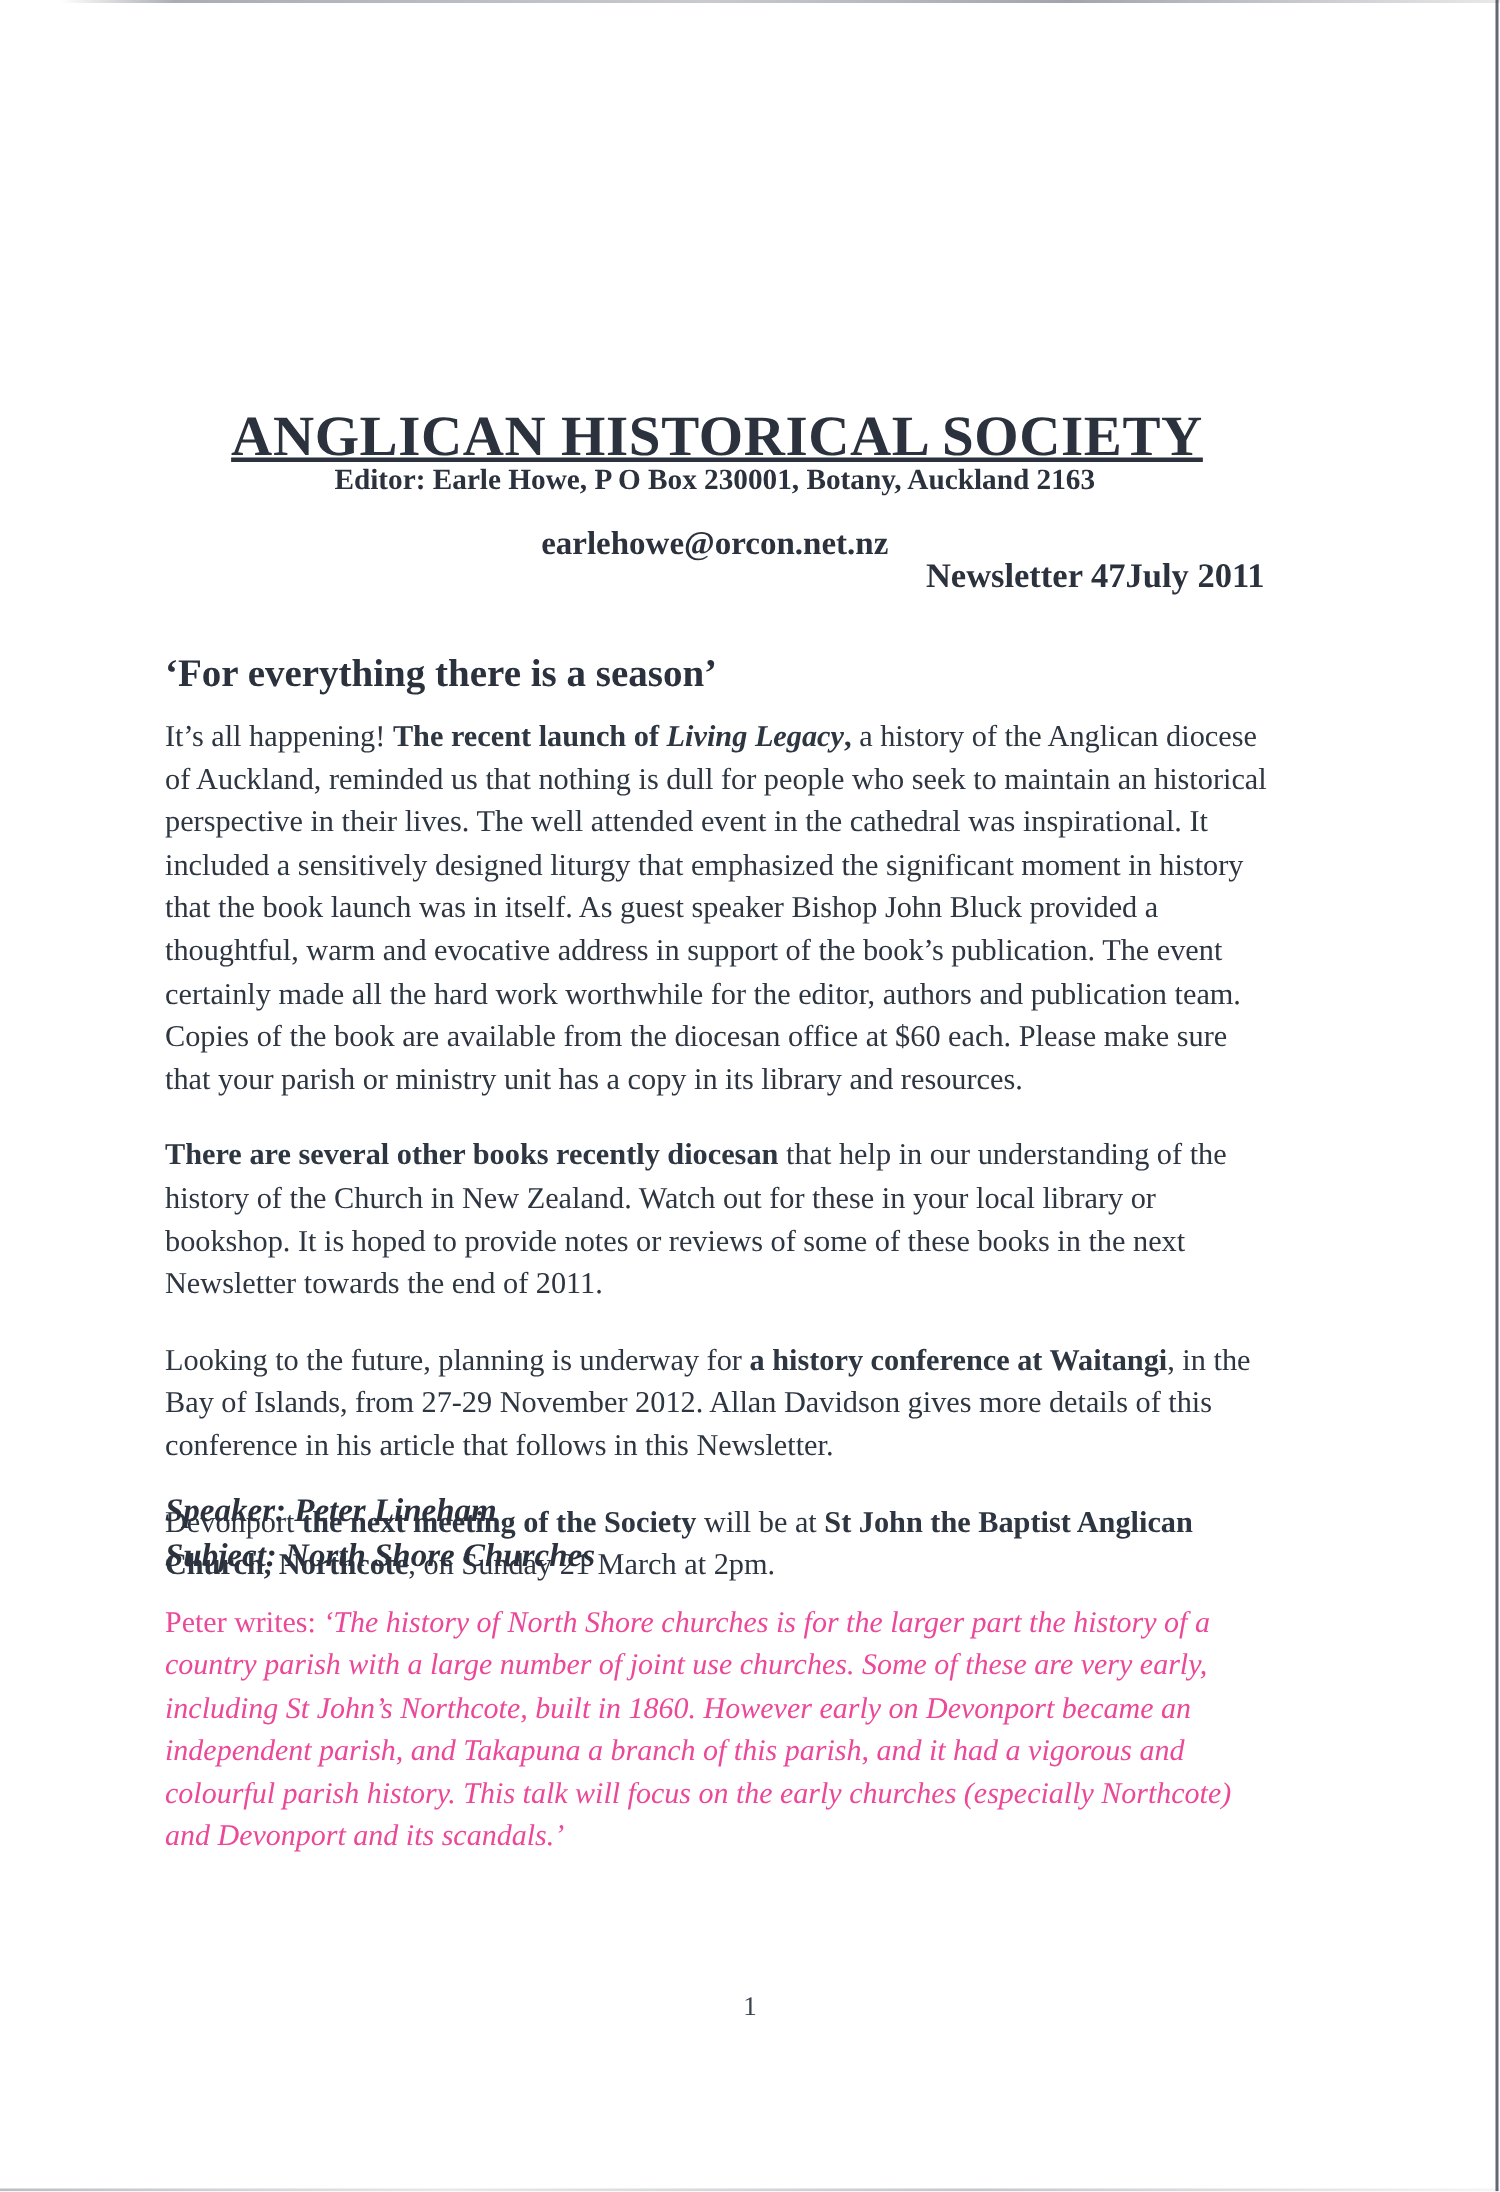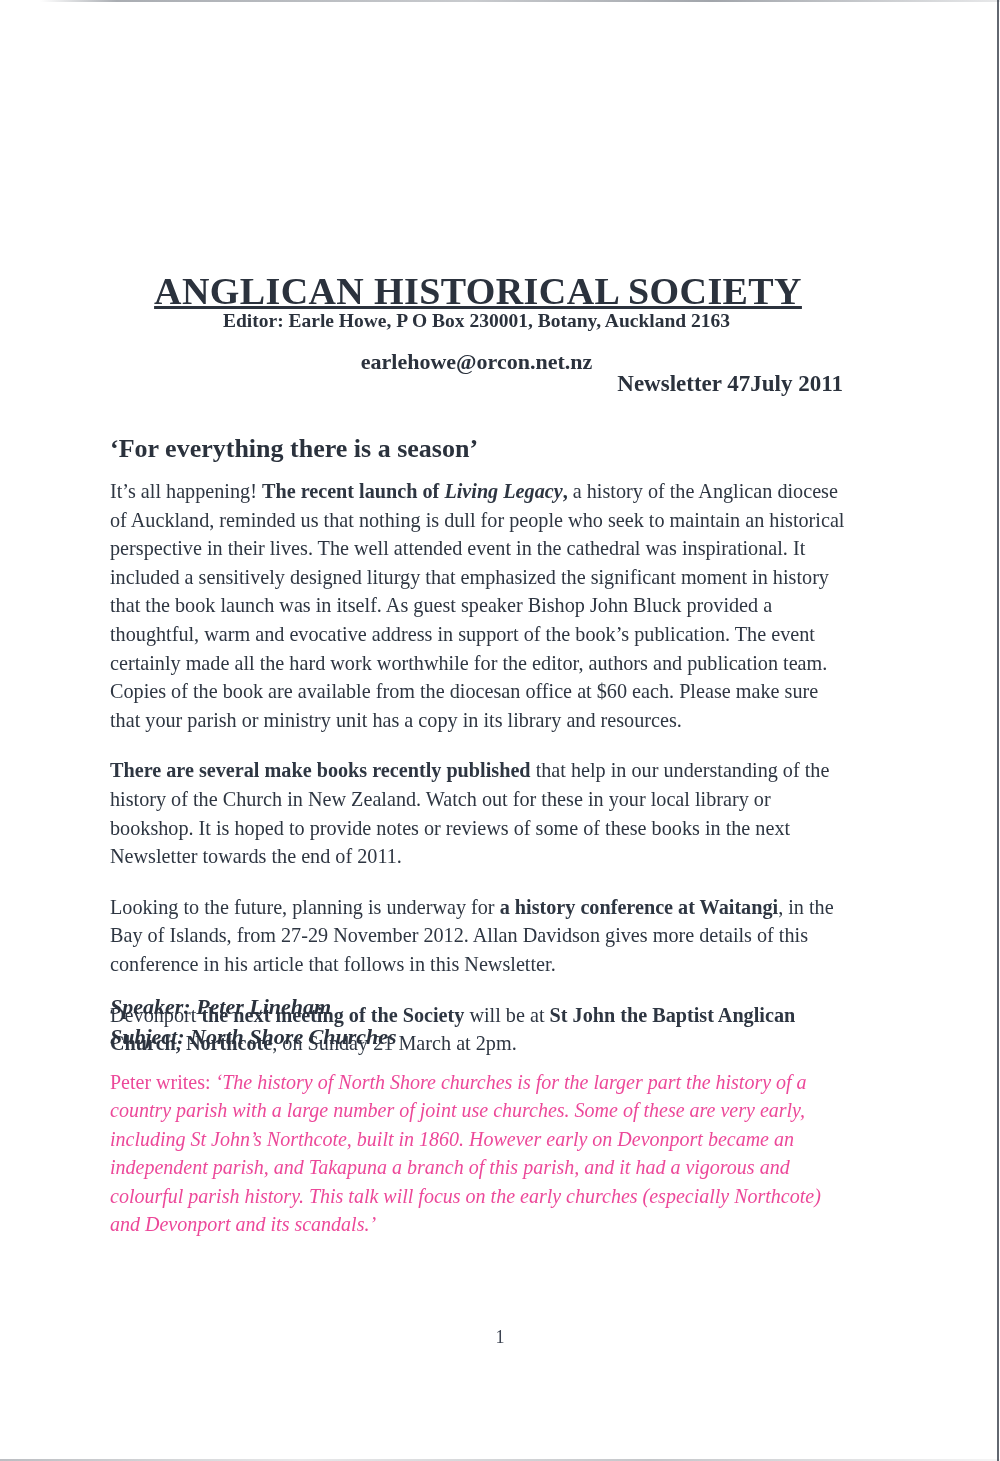--- a/index.html
+++ b/index.html
@@ -176,21 +176,21 @@
 
     <div class="issue-row">
       <span>Newsletter 47</span>
       <span>July 2011</span>
     </div>
 
     <h2 class="season-heading">‘For everything there is a season’</h2>
 
     <div class="body-block">
       <p><span>It’s all happening!  </span><span style="font-weight: bold;">The recent launch of </span><span style="font-weight: bold; font-style: italic;">Living Legacy</span><span style="font-weight: bold;">,</span><span> a history of the Anglican diocese of Auckland, reminded us that nothing is dull for people who seek to maintain an historical perspective in their lives. The well attended event in the cathedral was inspirational. It included a sensitively designed liturgy that emphasized the significant moment in history that the book launch was in itself. As guest speaker Bishop John Bluck provided a thoughtful, warm and evocative address in support of the book’s publication. The event certainly made all the hard work worthwhile for the editor, authors and publication team. Copies of the book are available from the diocesan office at $60 each. Please make sure that your parish or ministry unit has a copy in its library and resources.</span></p>
-      <p><span style="font-weight: bold;">There are several make books recently published</span><span> that help in our understanding of the history of the Church in New Zealand. Watch out for these in your local library or bookshop. It is hoped to provide notes or reviews of some of these books in the next Newsletter towards the end of 2011.</span></p>
+      <p><span style="font-weight: bold;">There are several other books recently diocesan</span><span> that help in our understanding of the history of the Church in New Zealand. Watch out for these in your local library or bookshop. It is hoped to provide notes or reviews of some of these books in the next Newsletter towards the end of 2011.</span></p>
       <p><span>Looking to the future, planning is underway for </span><span style="font-weight: bold;">a history conference at Waitangi</span><span>, in the Bay of Islands, from 27-29 November 2012. Allan Davidson gives more details of this conference in his article that follows in this Newsletter.</span></p>
       <p class="tight"><span>Devonport </span><span style="font-weight: bold;">the next meeting of the Society</span><span> will be at </span><span style="font-weight: bold;">St John the Baptist Anglican Church, Northcote</span><span>, on Sunday 21 March at 2pm.</span></p>
     </div>
 
     <div class="speaker-block">
       <div>Speaker: Peter Lineham</div>
       <div>Subject: North Shore Churches</div>
     </div>
 
     <div class="quote-block">

